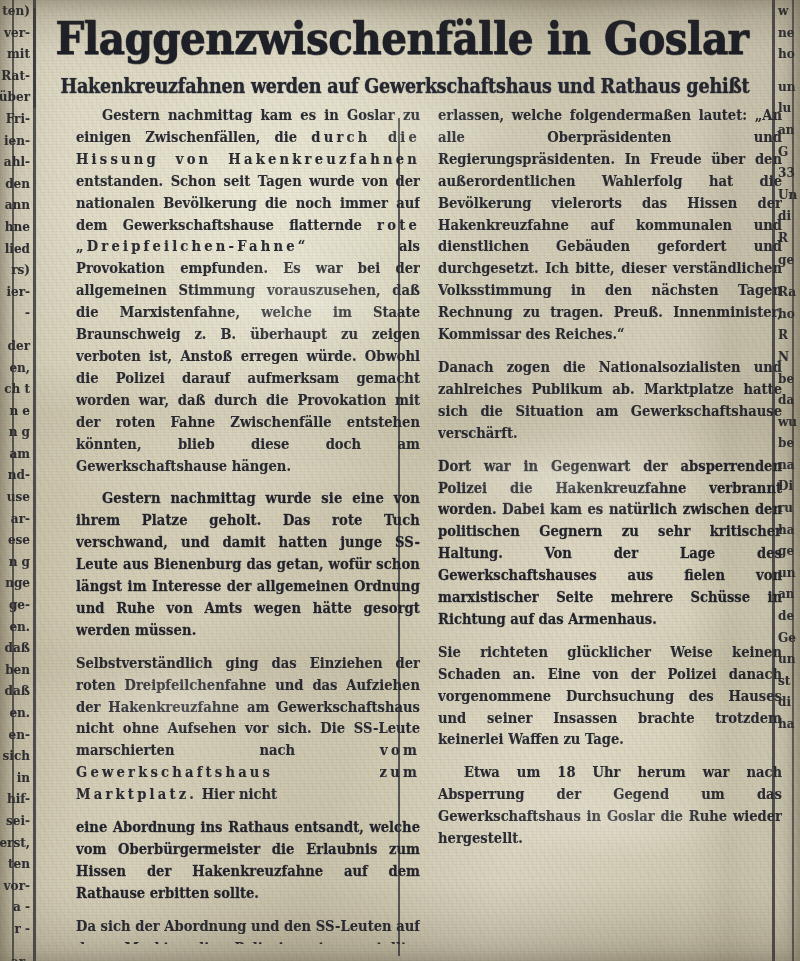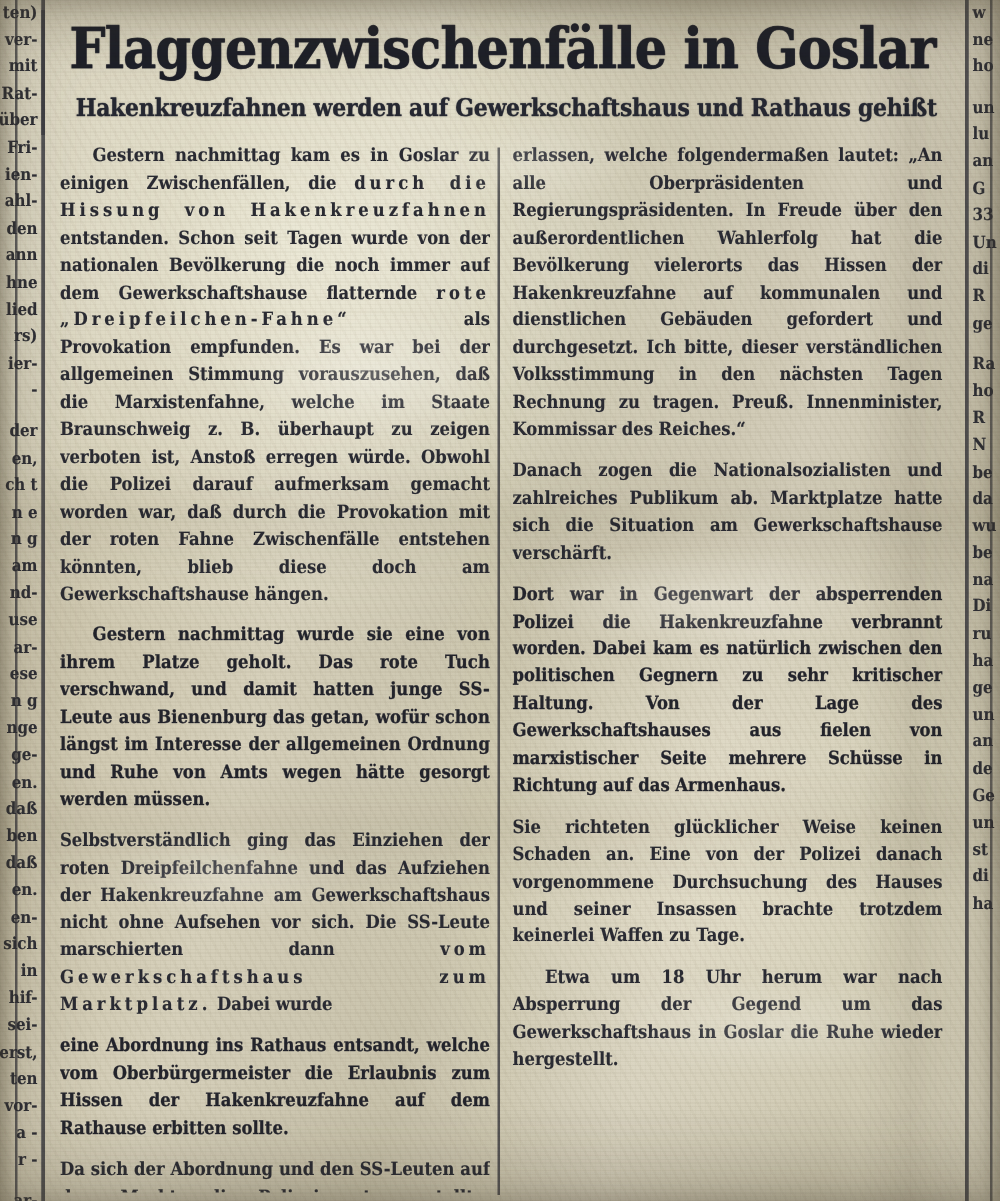--- a/index.html
+++ b/index.html
@@ -87,24 +87,24 @@
   .rule{position:absolute;background:#3a3a40;width:2px;opacity:.82;}
   #rule-mid{left:398px;top:118px;height:838px;}
   #rule-left-a{left:12px;top:0px;height:961px;width:2px;opacity:.78;}
   #rule-left-b{left:33px;top:0px;height:961px;width:3px;opacity:.85;}
   #rule-right-a{left:772px;top:0px;height:961px;width:3px;opacity:.85;}
   #rule-right-b{left:792px;top:0px;height:961px;width:2px;opacity:.7;}
   #rule-head-left{left:33px;top:8px;height:100px;width:3px;}
 
   
   .col{
-    position:absolute;top:114px;width:344px;height:840px;overflow:hidden;
+    position:absolute;top:104px;width:344px;height:840px;overflow:hidden;
     color:#2a2b33;
     font-size:14.6px;line-height:21.9px;
-    text-align:justify;text-align-last:left;
+    text-align:justify;text-align-last:left;margin-left:28px;
     -webkit-text-stroke:.18px rgba(42,43,51,.55);
   }
   #col-left{left:48px;}
   #col-right{left:410px;}
 
   .col p{margin:0 0 11px 0;}
   .p-bold{font-weight:700;letter-spacing:.1px;color:#23242c;-webkit-text-stroke:.3px rgba(35,36,44,.7);}
   .p-bold-ind{font-weight:700;color:#23242c;margin-left:34px;margin-right:8px;-webkit-text-stroke:.3px rgba(35,36,44,.7);}
   .indent{text-indent:26px;}
   .sp{letter-spacing:3.2px;font-weight:700;}
@@ -233,21 +233,21 @@
       <div class="frag">di</div>
       <div class="frag">ha</div>
     </div>
 
   <div class="col fraktur" id="col-left">
     <p class="indent">
       <span>Gestern nachmittag kam es in Goslar zu einigen Zwischenfällen, die </span><span class="sp">durch die Hissung von Hakenkreuzfahnen</span><span> entstanden. Schon seit Tagen wurde von der nationalen Bevölkerung die noch immer auf dem Gewerkschaftshause flatternde </span><span class="sp">rote „Dreipfeilchen-Fahne“</span><span> als Provokation empfunden. Es war bei der allgemeinen Stimmung vorauszusehen, daß die Marxistenfahne, welche im Staate Braunschweig z. B. überhaupt zu zeigen verboten ist, Anstoß erregen würde. Obwohl die Polizei darauf aufmerksam gemacht worden war, daß durch die Provokation mit der roten Fahne Zwischenfälle entstehen könnten, blieb diese doch am Gewerkschaftshause hängen.</span>
     </p>
     <p class="p-bold indent">Gestern nachmittag wurde sie eine von ihrem Platze geholt. Das rote Tuch verschwand, und damit hatten junge SS-Leute aus Bienenburg das getan, wofür schon längst im Interesse der allgemeinen Ordnung und Ruhe von Amts wegen hätte gesorgt werden müssen.</p>
     <p>
-      <span>Selbstverständlich ging das Einziehen der roten Dreipfeilchenfahne und das Aufziehen der Hakenkreuzfahne am Gewerkschaftshaus nicht ohne Aufsehen vor sich. Die SS-Leute marschierten dann </span><span class="sp">vom Gewerkschaftshaus zum Marktplatz.</span><span> Dabei wurde</span>
+      <span>Selbstverständlich ging das Einziehen der roten Dreipfeilchenfahne und das Aufziehen der Hakenkreuzfahne am Gewerkschaftshaus nicht ohne Aufsehen vor sich. Die SS-Leute marschierten nach </span><span class="sp">vom Gewerkschaftshaus zum Marktplatz.</span><span> Hier nicht</span>
     </p>
     <p class="p-bold-ind">eine Abordnung ins Rathaus entsandt, welche vom Oberbürgermeister die Erlaubnis zum Hissen der Hakenkreuzfahne auf dem Rathause erbitten sollte.</p>
     <p>Da sich der Abordnung und den SS-Leuten auf dem Markte die Polizei entgegenstellte, welche das Hissen der Hakenkreuzfahne verhindern wollte, entstand eine gewisse Erregung. In dieser Lage machten sich zwei nicht zur Rathausabordnung gehörige Nationalsozialisten daran, stiegen auf den Rathausboden und zogen dort ihr Parteisymbol über dem Markte auf.</p>
 
   </div>
 
   <div class="col fraktur" id="col-right">
     <p>erlassen, welche folgendermaßen lautet: „An alle Oberpräsidenten und Regierungspräsidenten. In Freude über den außerordentlichen Wahlerfolg hat die Bevölkerung vielerorts das Hissen der Hakenkreuzfahne auf kommunalen und dienstlichen Gebäuden gefordert und durchgesetzt. Ich bitte, dieser verständlichen Volksstimmung in den nächsten Tagen Rechnung zu tragen. Preuß. Innenminister, Kommissar des Reiches.“</p>
     <p>Danach zogen die Nationalsozialisten und zahlreiches Publikum ab. Marktplatze hatte sich die Situation am Gewerkschaftshause verschärft.</p>
     <p class="p-bold-ind">Dort war in Gegenwart der absperrenden Polizei die Hakenkreuzfahne verbrannt worden. Dabei kam es natürlich zwischen den politischen Gegnern zu sehr kritischer Haltung. Von der Lage des Gewerkschaftshauses aus fielen von marxistischer Seite mehrere Schüsse in Richtung auf das Armenhaus.</p>

